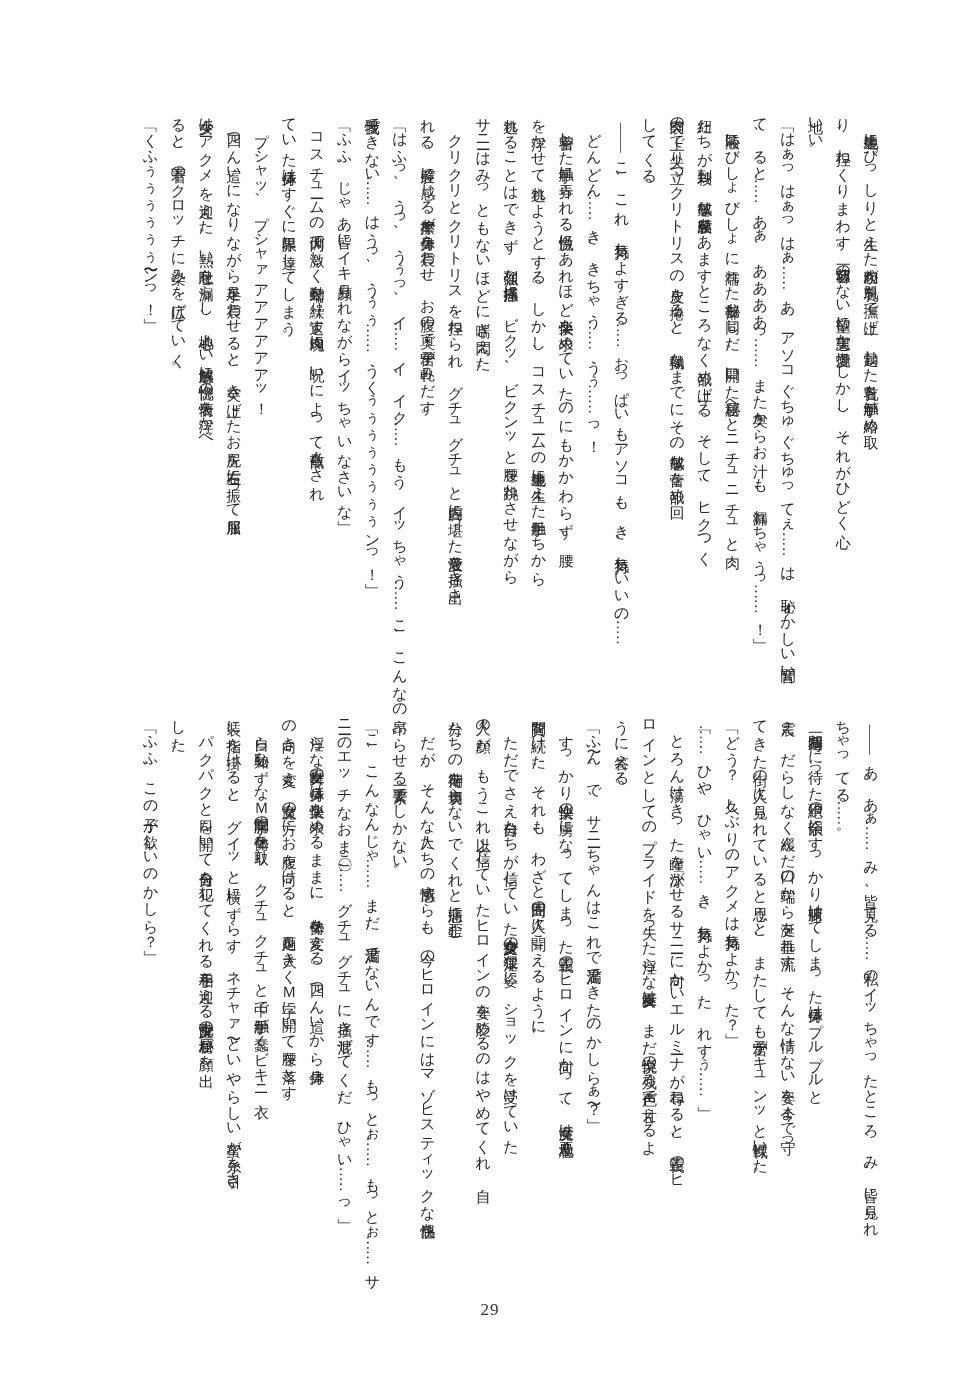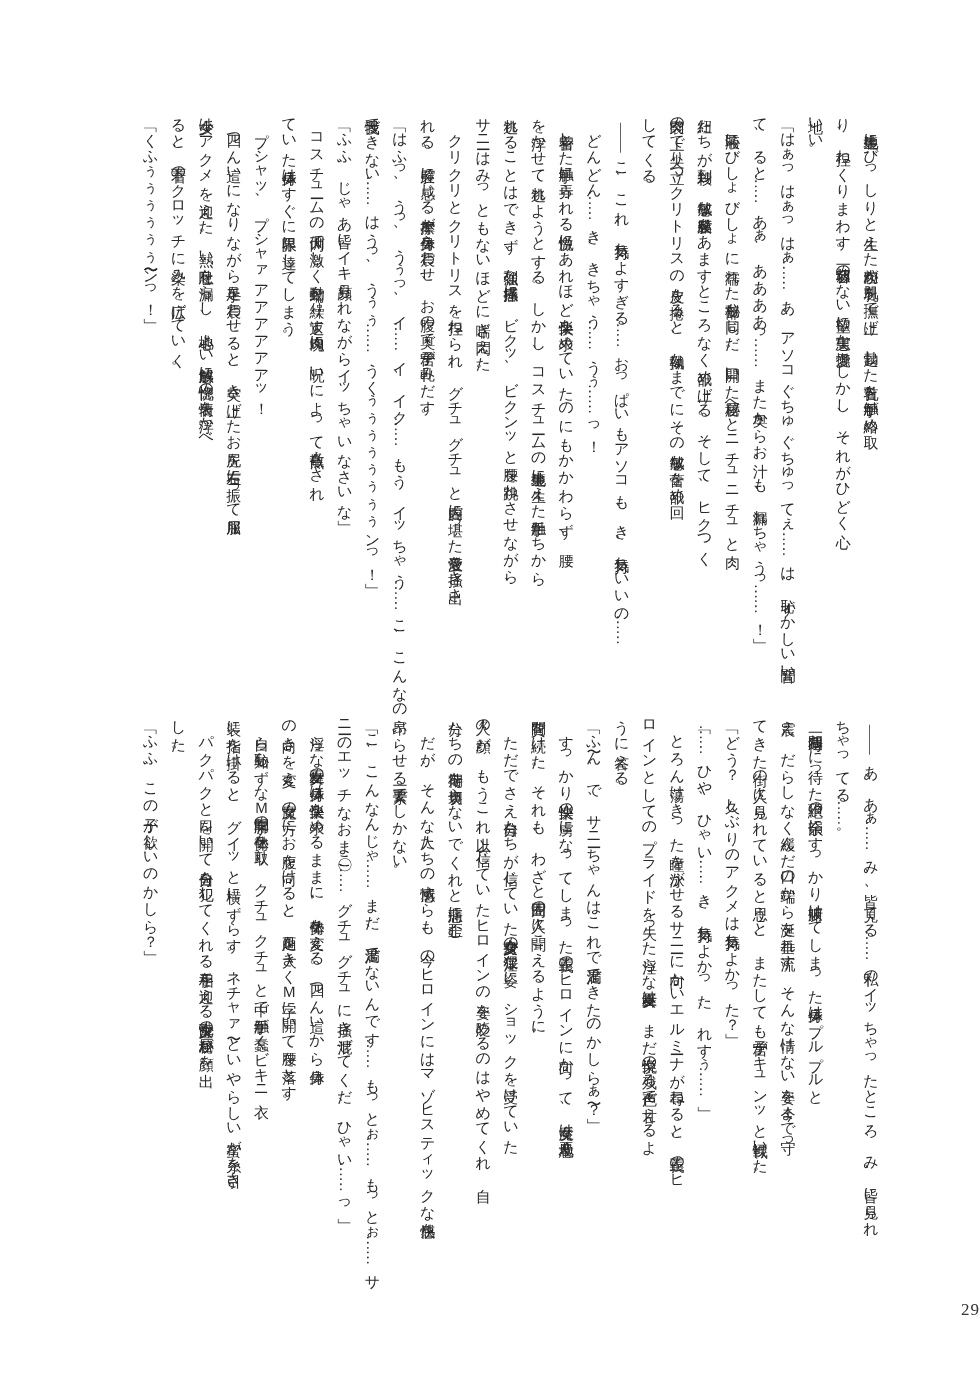--- a/index.html
+++ b/index.html
@@ -29,21 +29,21 @@
   .text-block--top { top: 108px; }
   .text-block--bottom { top: 710px; }
   .col {
     white-space: nowrap;
   }
   .page-number {
     position: absolute;
     top: 1300px;
     left: 0;
     width: 100%;
-    text-align: right;
+    text-align: center;
     font-size: 17px;
     letter-spacing: 1px;
     color: #333333;
   }
 </style>
 </head>
 <body>
 
 <div class="text-block text-block--top">
     <div class="col">　裏生地にびっしりと生えた肉粒が乳肌を撫で上げ、勃起した乳首を触手が絡め取</div>

